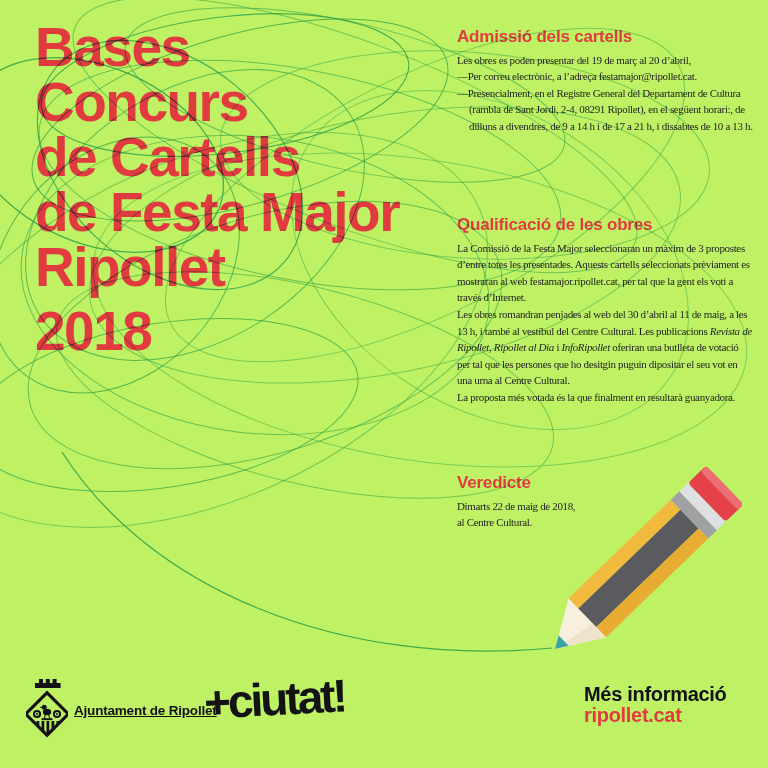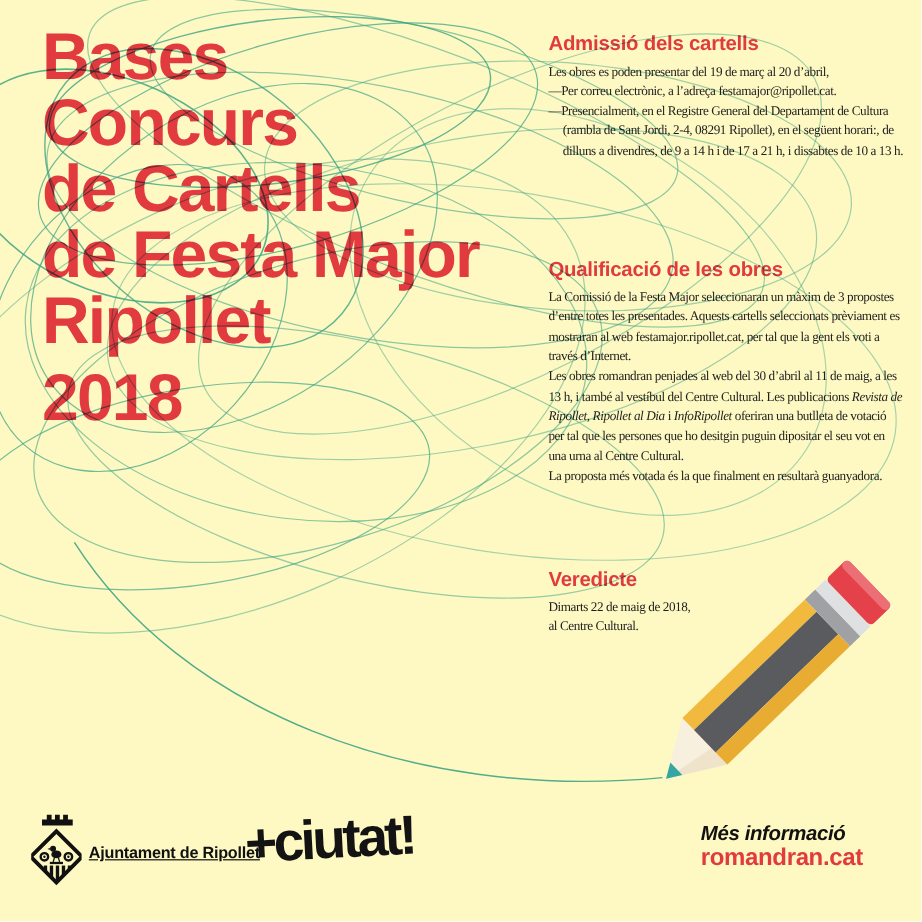--- a/index.html
+++ b/index.html
@@ -1,16 +1,16 @@
 <!DOCTYPE html>
 <html><head>
 <meta charset="utf-8">
 <style>
   html,body{margin:0;padding:0;background:#fff;}
-  #canvas{position:relative;width:768px;height:768px;background:#fef9c3;overflow:hidden;
+  #canvas{position:relative;width:768px;height:768px;background:#bef264;overflow:hidden;
           font-family:"Liberation Sans",sans-serif;}
   .layer{position:absolute;inset:0;}
   .content{z-index:1;}
   .scribble-layer{z-index:3;mix-blend-mode:multiply;pointer-events:none;}
   .pencil-layer{z-index:4;pointer-events:none;}
 
   
   .poster-title{position:absolute;left:35px;top:20px;color:#E13B40;font-weight:bold;
                 font-size:55px;line-height:55px;letter-spacing:-1.5px;}
   .poster-title .gap{margin-top:9px;}
@@ -27,22 +27,22 @@
   .sec-body .para{margin:0;}
   .hang{padding-left:12px;text-indent:-12px;}
   .sec-body em{}
 
   
   .coat{position:absolute;left:26px;top:671px;}
   .council-name{position:absolute;left:74px;top:703px;font-weight:bold;font-size:13.5px;
                 color:#111;letter-spacing:-0.2px;text-decoration:underline;}
   .ciutat-logo{position:absolute;left:204px;top:676px;font-weight:bold;font-size:46px;
                letter-spacing:-3px;color:#131313;transform:rotate(-3deg);line-height:1;}
-  .more-info{position:absolute;left:584px;top:684px;font-weight:bold;font-size:17px;
-             line-height:21px;color:#111;letter-spacing:-0.3px;font-style:italic;}
+  .more-info{position:absolute;left:584px;top:684px;font-weight:bold;font-size:20px;
+             line-height:21px;color:#111;letter-spacing:-0.3px;}
   .website{position:absolute;left:584px;top:705px;font-weight:bold;font-size:20px;
            line-height:21px;color:#E13B40;letter-spacing:-0.3px;}
 </style>
 </head>
 <body>
 
 <div id="canvas">
 
   <div class="layer content">
 
@@ -107,21 +107,21 @@
         <rect x="25.5" y="50" width="2.8" height="15"></rect>
         <rect x="30.5" y="50" width="2.8" height="15"></rect>
       </g>
     </svg>
 
     <div class="council-name">Ajuntament de Ripollet</div>
 
     <div class="ciutat-logo">+ciutat!</div>
 
     <div class="more-info">Més informació</div>
-    <div class="website">romandran.cat</div>
+    <div class="website">ripollet.cat</div>
   </div>
 
   <svg class="layer scribble-layer" viewBox="0 0 768 768">
     <g stroke="#3FA9AC" fill="none" stroke-width="1">
       <ellipse cx="240" cy="120" rx="215" ry="85" transform="rotate(-16 240 120)" opacity="0.75"></ellipse>
       <ellipse cx="300" cy="175" rx="265" ry="105" transform="rotate(11 300 175)" opacity="0.6"></ellipse>
       <ellipse cx="195" cy="215" rx="185" ry="125" transform="rotate(-33 195 215)" opacity="0.7"></ellipse>
       <ellipse cx="355" cy="135" rx="300" ry="92" transform="rotate(21 355 135)" opacity="0.55"></ellipse>
       <ellipse cx="255" cy="285" rx="235" ry="148" transform="rotate(7 255 285)" opacity="0.6"></ellipse>
       <ellipse cx="385" cy="245" rx="300" ry="128" transform="rotate(-11 385 245)" opacity="0.5"></ellipse>

